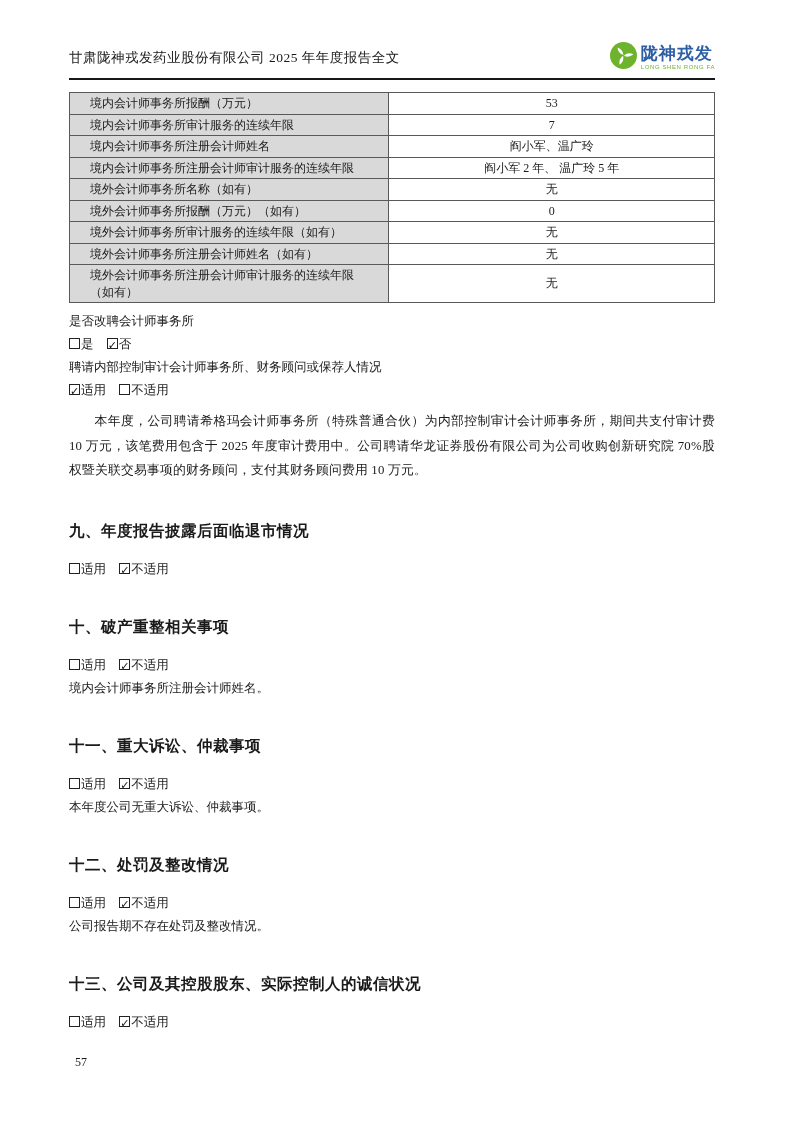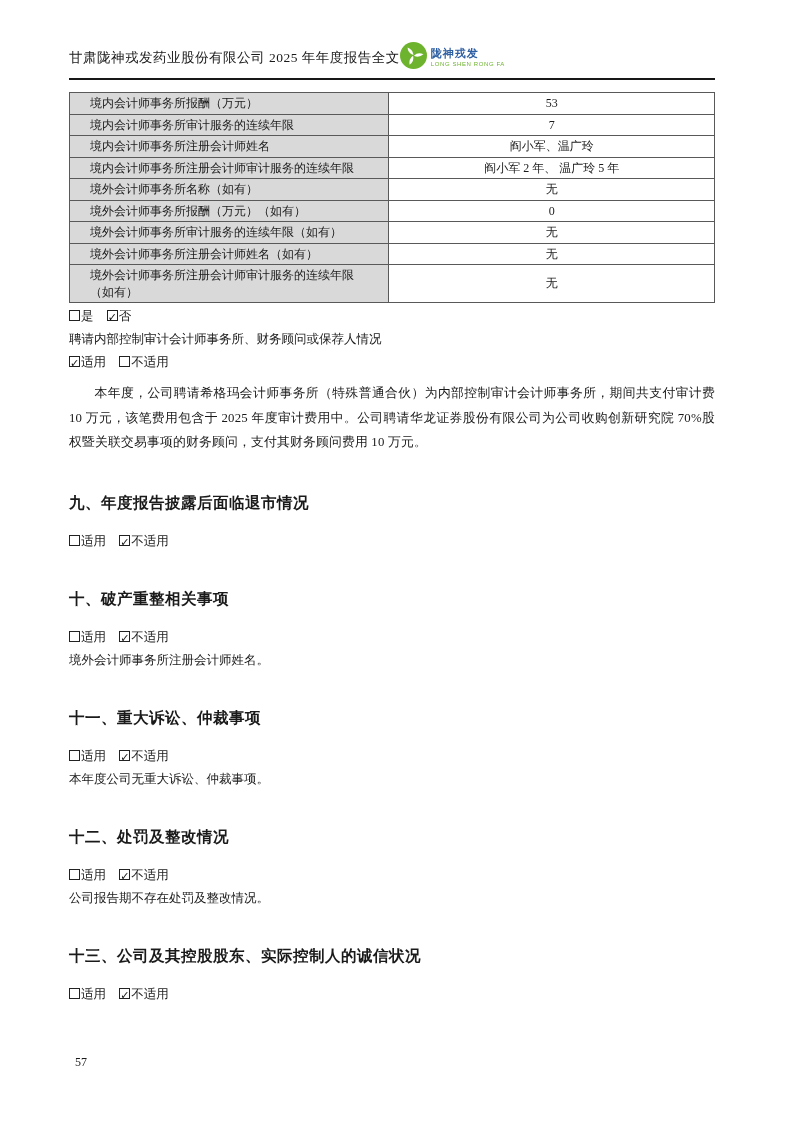--- a/index.html
+++ b/index.html
@@ -10,28 +10,28 @@
     background:#ffffff;
     font-family:"Liberation Serif","DejaVu Serif",serif;
     color:#1a1a1a;
     overflow:hidden;
     box-sizing:border-box;
   }
   .content { padding:0 78px 0 69px; }
 
   
   .hdr {
-    display:flex; justify-content:flex-start; align-items:center;
+    display:flex; justify-content:space-between; align-items:center;
     padding-top:42px; padding-bottom:5px;
     border-bottom:2.5px solid #181818;
   }
   .hdr-title { font-size:13.5px; letter-spacing:0.5px; }
   .logo { display:flex; align-items:center; gap:4px; }
   .logo-txt { display:flex; flex-direction:column; line-height:1; }
-  .logo-name { font-size:11px; font-weight:bold; color:#2e5fa3; font-family:"Liberation Sans",sans-serif; letter-spacing:1px; }
+  .logo-name { font-size:17px; font-weight:bold; color:#2e5fa3; font-family:"Liberation Sans",sans-serif; letter-spacing:1px; }
   .logo-sub { font-size:6px; color:#6db32d; font-family:"Liberation Sans",sans-serif; letter-spacing:0.6px; margin-top:2px; }
 
   
   table.audit { width:100%; border-collapse:collapse; margin-top:12px; font-size:12px; }
   table.audit td {
     border:1px solid #595959;
     padding:2px 20px;
     line-height:16.5px;
     vertical-align:middle;
   }
@@ -132,20 +132,21 @@
           <td class="lbl">境外会计师事务所注册会计师姓名（如有）</td>
           <td class="val">无</td>
         </tr>
         <tr>
           <td class="lbl">境外会计师事务所注册会计师审计服务的连续年限（如有）</td>
           <td class="val">无</td>
         </tr>
       </tbody>
     </table>
 
+    <div class="line q">是否改聘会计师事务所</div>
     <div class="line">
       <span class="opt"><span class="cbx"></span><span>是</span></span>
       <span class="opt"><span class="cbx checked"></span><span>否</span></span>
     </div>
 
     <div class="line">聘请内部控制审计会计师事务所、财务顾问或保荐人情况</div>
     <div class="line">
       <span class="opt"><span class="cbx checked"></span><span>适用</span></span>
       <span class="opt"><span class="cbx"></span><span>不适用</span></span>
     </div>
@@ -159,21 +160,21 @@
       </div>
 
     </div>
 
     <div>
       <div class="sec-title">十、破产重整相关事项</div>
       <div class="line sec-opts">
         <span class="opt"><span class="cbx"></span><span>适用</span></span>
         <span class="opt"><span class="cbx checked"></span><span>不适用</span></span>
       </div>
-      <div class="sec-body">境外会计师事务所注册会计师姓名。</div>
+      <div class="sec-body">境内会计师事务所注册会计师姓名。</div>
     </div>
 
     <div>
       <div class="sec-title">十一、重大诉讼、仲裁事项</div>
       <div class="line sec-opts">
         <span class="opt"><span class="cbx"></span><span>适用</span></span>
         <span class="opt"><span class="cbx checked"></span><span>不适用</span></span>
       </div>
       <div class="sec-body">本年度公司无重大诉讼、仲裁事项。</div>
     </div>

